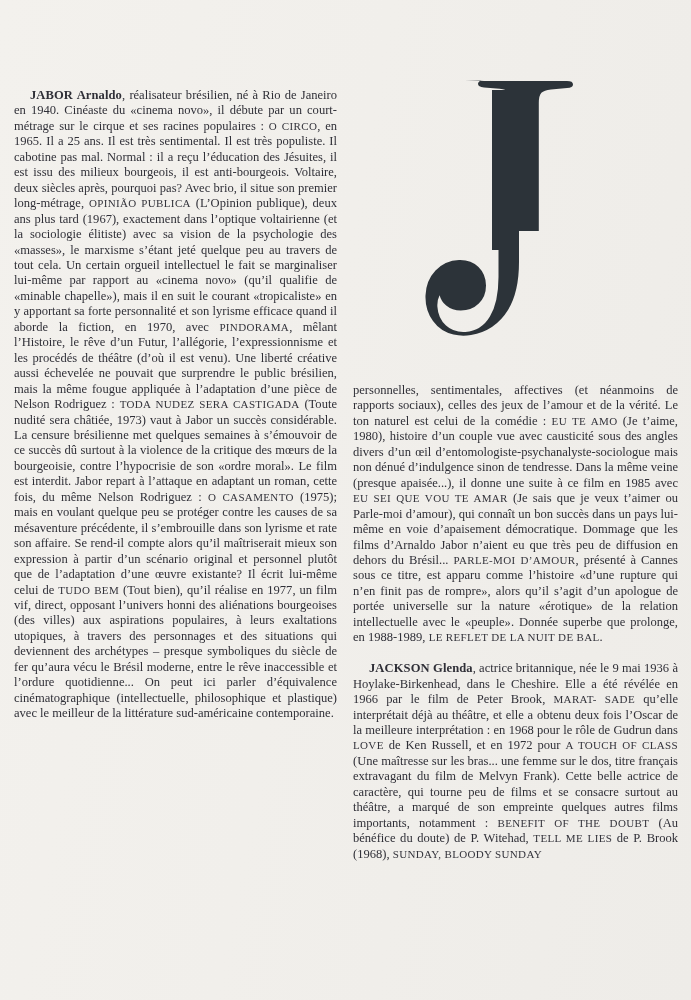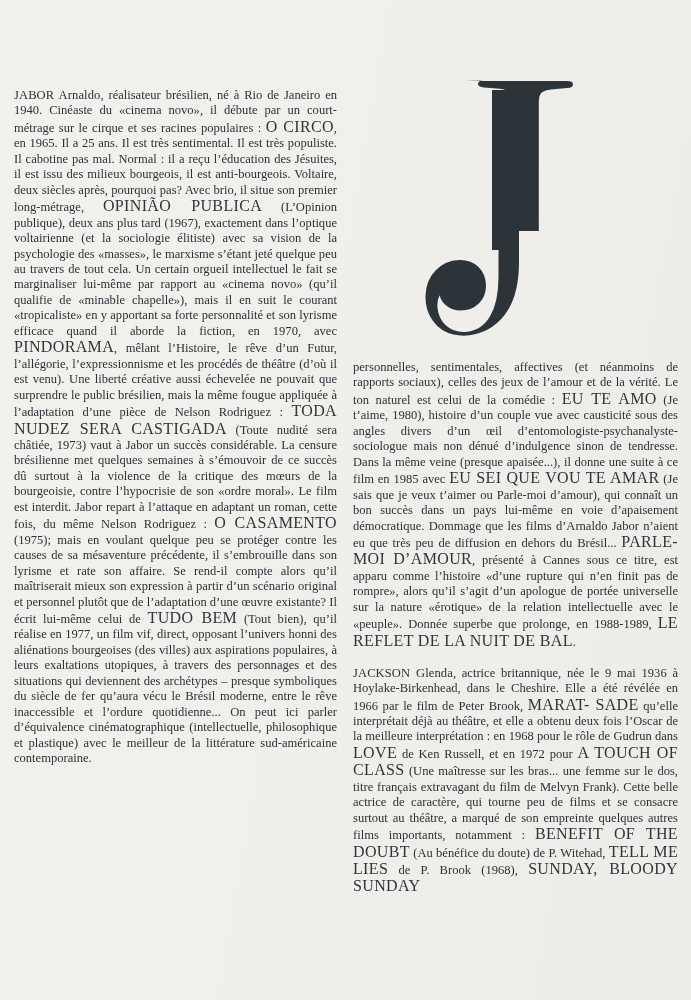--- a/index.html
+++ b/index.html
@@ -47,43 +47,44 @@
     hyphens: none;
     color: #2f2f37;
   }
   .col-left {
     left: 14px;
     top: 88px;
     width: 323px;
   }
   .col-right {
     left: 353px;
-    top: 360px;
+    top: 383px;
     width: 325px;
   }
 
   p {
     margin: 0;
   }
   p.indent {
     text-indent: 12px;
   }
   p.flush {
     text-indent: 0;
   }
 
   
   .headword {
-    font-weight: normal;
+    font-weight: bold;
     letter-spacing: 0.1px;
+    margin-left: 16px;
   }
 
   
   .sc {
-    font-size: 16px;
+    font-size: 11px;
     letter-spacing: 0.35px;
     text-transform: uppercase;
     color: #33333b;
   }
 </style>
 </head>
 <body>
 
 <div class="page">
 

